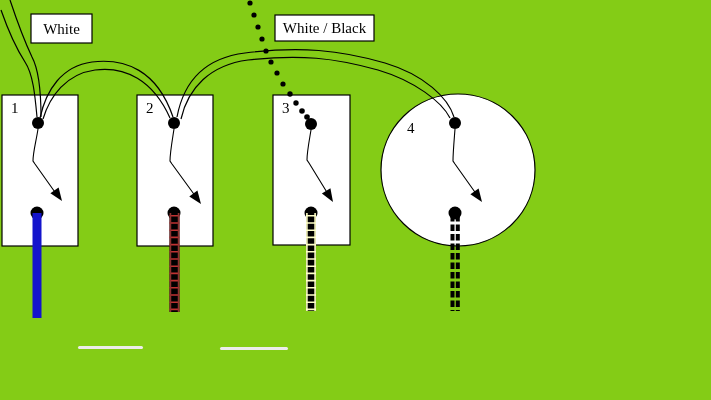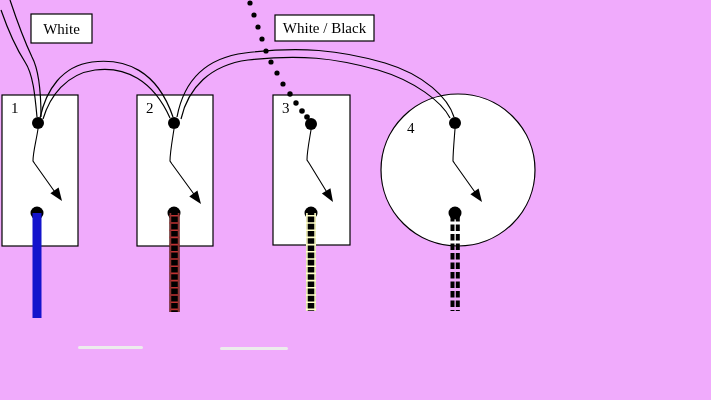--- a/index.html
+++ b/index.html
@@ -1,20 +1,20 @@
 <!DOCTYPE html>
 <html><head>
 <meta charset="utf-8">
 <style>
   html, body { margin: 0; padding: 0; background: #fff; }
   .canvas {
     position: relative;
     width: 711px;
     height: 400px;
-    background: #f0abfc;
+    background: #84cc16;
     overflow: hidden;
     font-family: "Liberation Serif", serif;
   }
   svg { display: block; }
   .wire path { fill: none; stroke: #000; stroke-width: 1.2; }
   .box   { fill: #ffffff; stroke: #000; stroke-width: 1.2; }
   .label-box { fill: #ffffff; stroke: #000; stroke-width: 1.2; }
   .label-text { font-family: "Liberation Serif", serif; font-size: 15px; fill: #000; }
   .num { font-family: "Liberation Serif", serif; font-size: 15px; fill: #000; }
   .arm { fill: none; stroke: #000; stroke-width: 1.1; }

